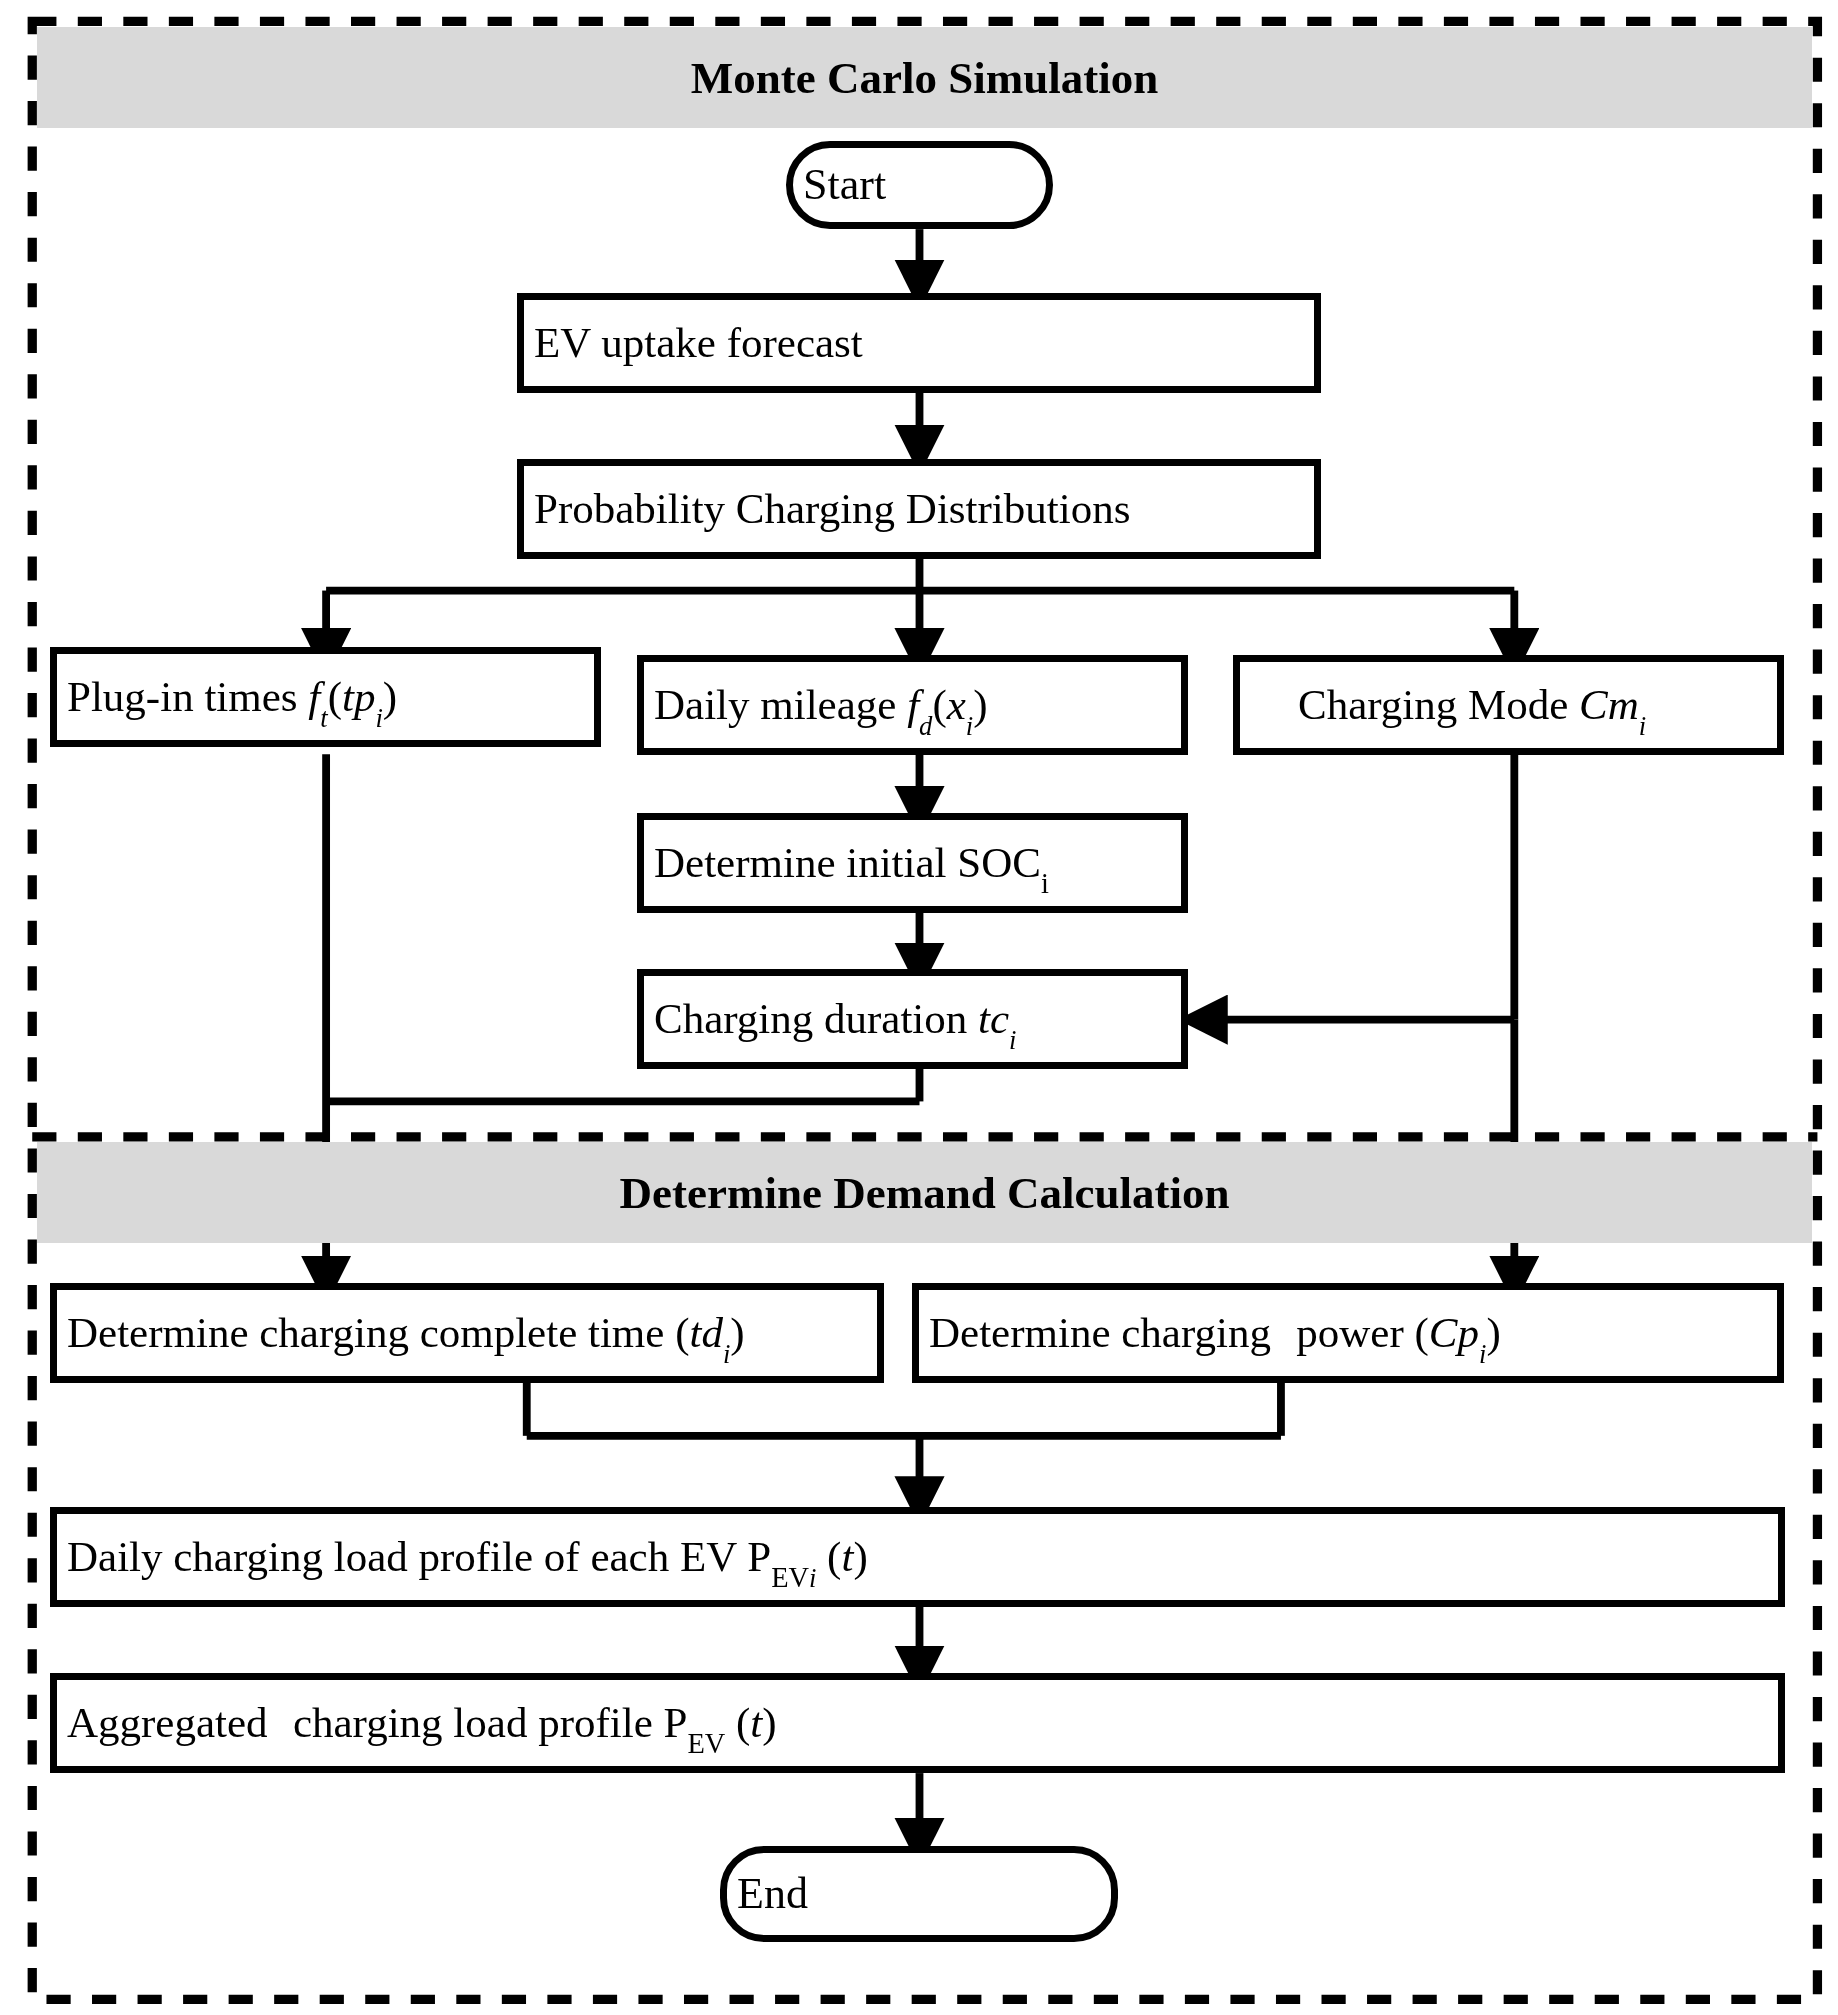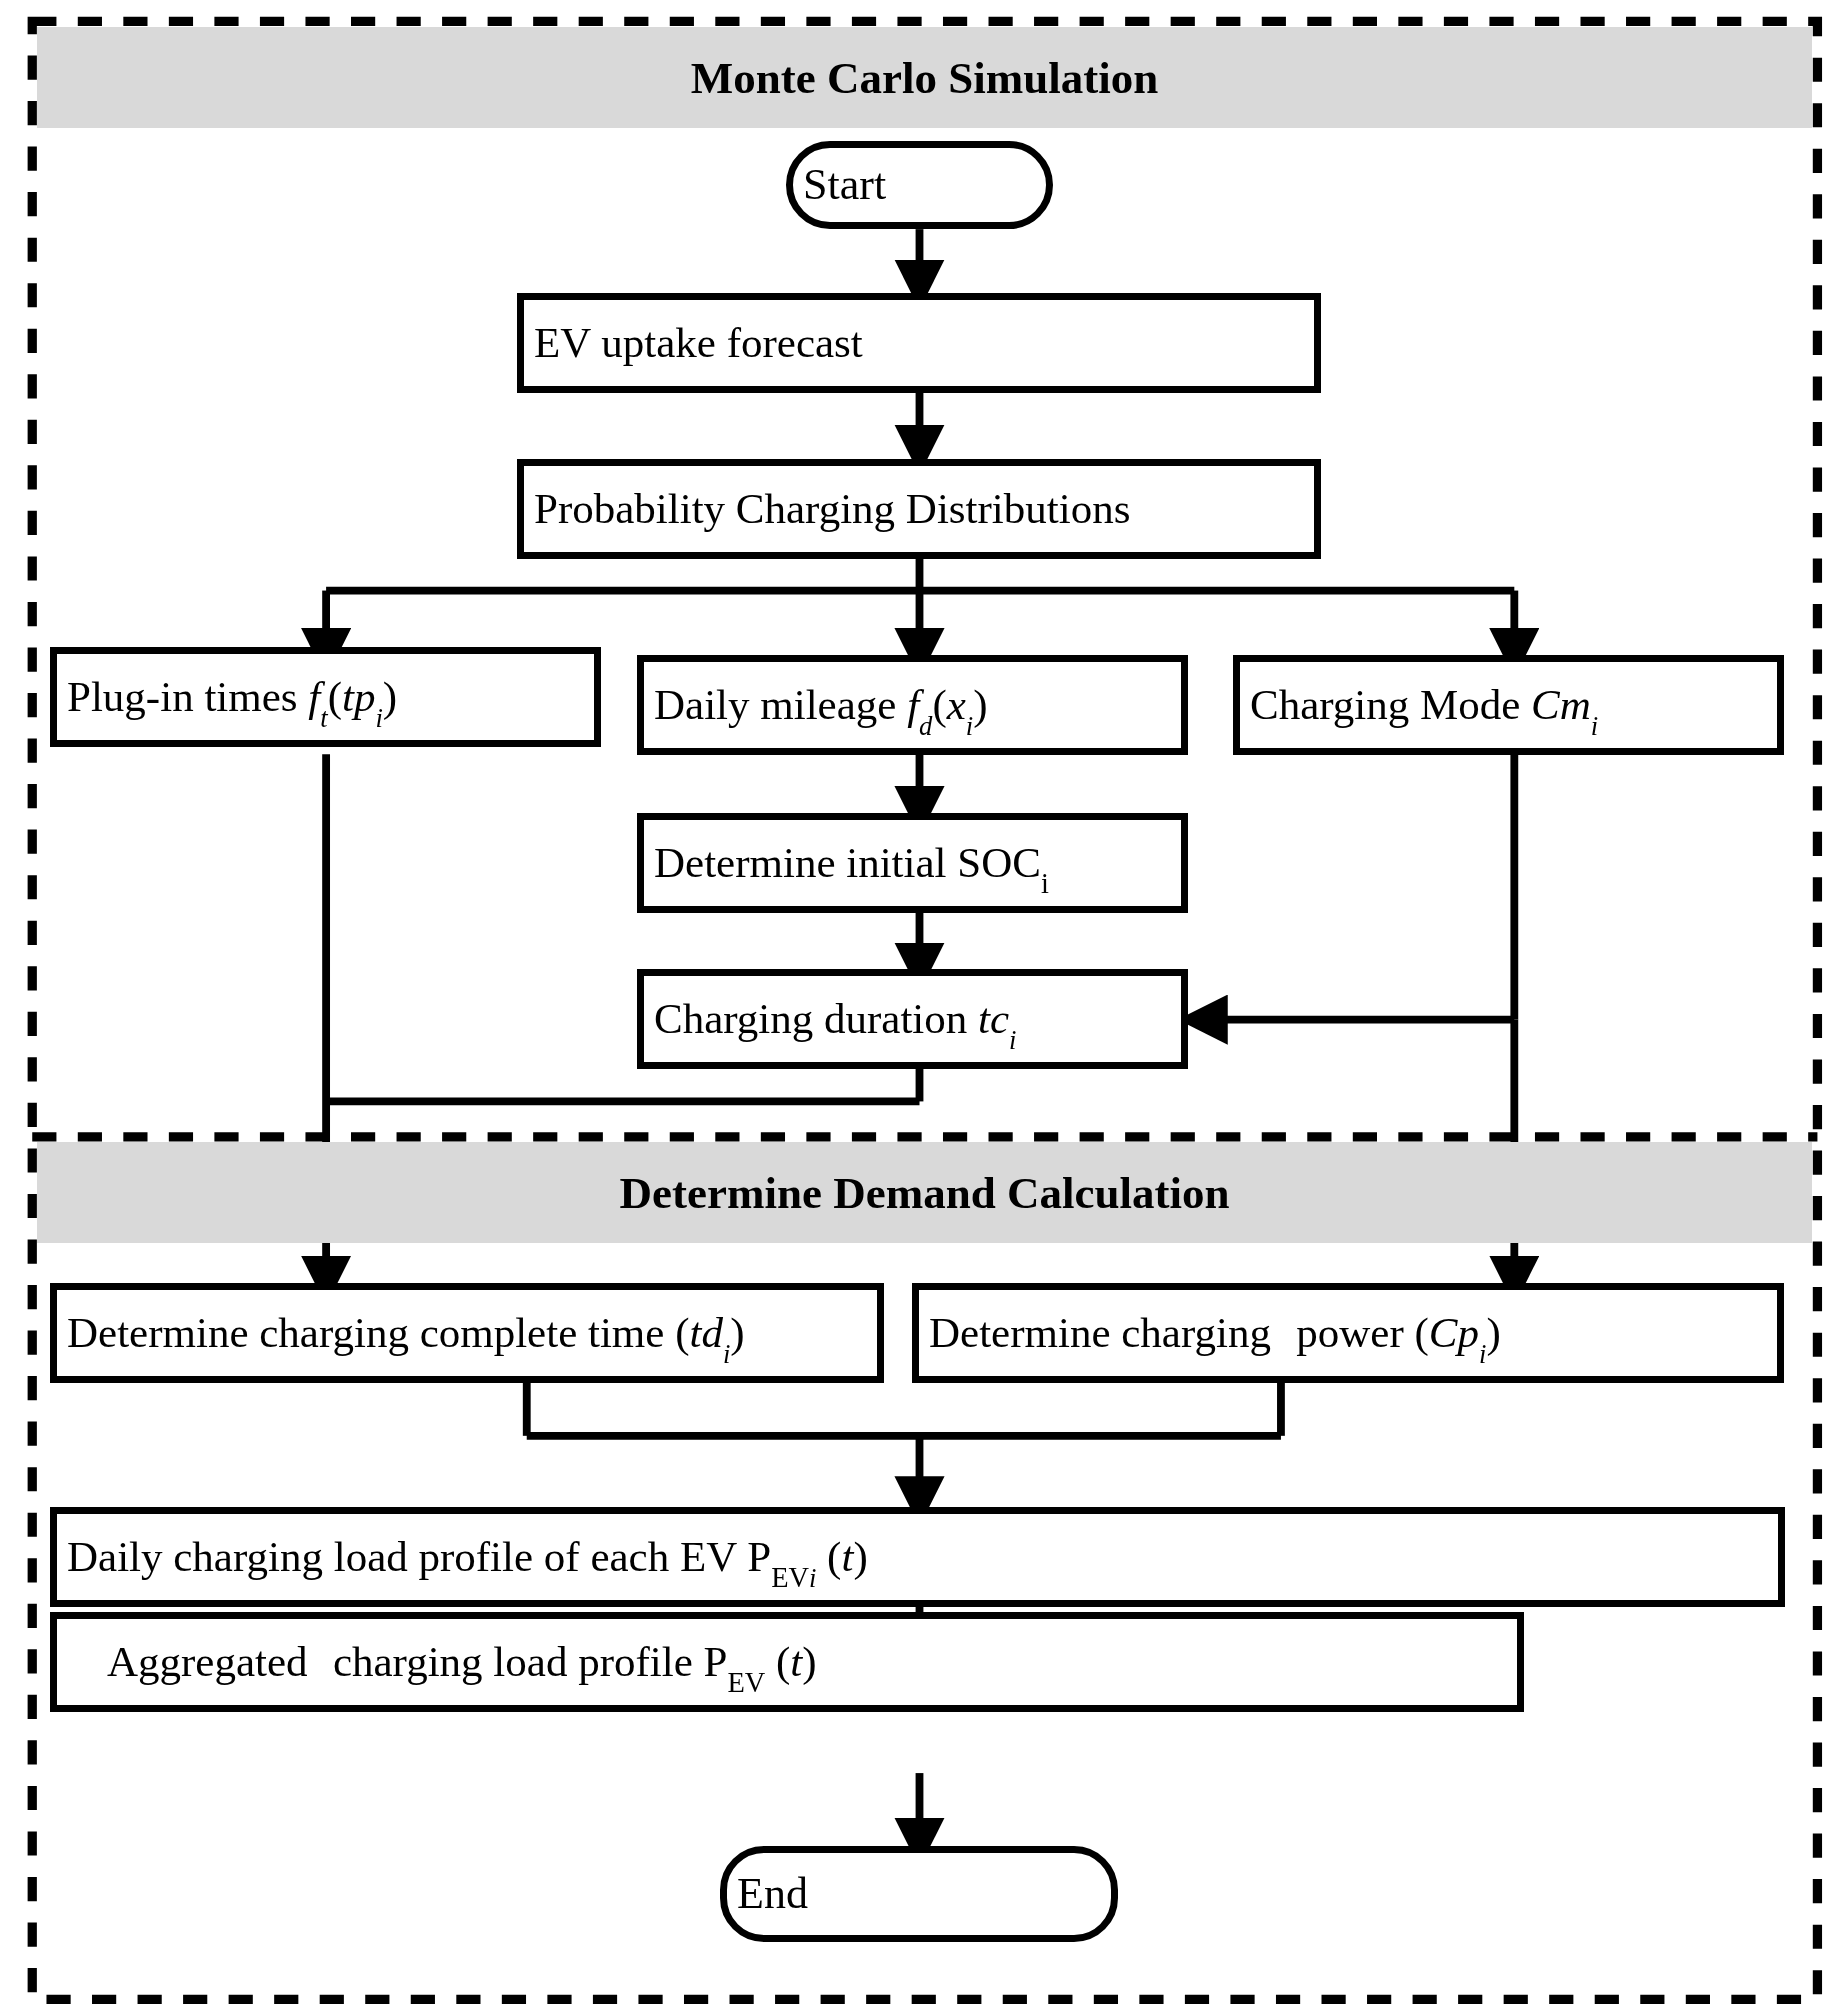--- a/index.html
+++ b/index.html
@@ -143,21 +143,21 @@
   </div>
 
   <div class="node" style="left:50px;top:647px;width:551px;height:100px;">
     <span class="txt">Plug-in times <span class="it">f</span><span class="it sub">t</span>(<span class="it">tp</span><span class="it sub">i</span>)</span>
   </div>
 
   <div class="node" style="left:637px;top:655px;width:551px;height:100px;">
     <span class="txt">Daily mileage <span class="it">f</span><span class="it sub">d</span>(<span class="it">x</span><span class="it sub">i</span>)</span>
   </div>
 
-  <div class="node" style="left:1233px;top:655px;width:551px;height:100px;">
+  <div class="node" style="left:1233px;top:655px;width:551px;height:100px;padding-left:48px;">
     <span class="txt">Charging Mode <span class="it">Cm</span><span class="it sub">i</span></span>
   </div>
 
   <div class="node" style="left:637px;top:813px;width:551px;height:100px;">
     <span class="txt">Determine initial SOC<span class="sub-up">i</span></span>
   </div>
 
   <div class="node" style="left:637px;top:969px;width:551px;height:100px;">
     <span class="txt">Charging duration <span class="it">tc</span><span class="it sub">i</span></span>
   </div>
@@ -167,21 +167,21 @@
   </div>
 
   <div class="node" style="left:912px;top:1283px;width:872px;height:100px;">
     <span class="txt">Determine charging<span class="nbsp"> </span> power (<span class="it">Cp</span><span class="it sub">i</span>)</span>
   </div>
 
   <div class="node" style="left:50px;top:1507px;width:1735px;height:100px;">
     <span class="txt">Daily charging load profile of each EV P<span class="sub-up">EV</span><span class="it sub">i</span> (<span class="it">t</span>)</span>
   </div>
 
-  <div class="node" style="left:50px;top:1612px;width:1474px;height:100px;padding-left:40px;">
+  <div class="node" style="left:50px;top:1673px;width:1735px;height:100px;">
     <span class="txt">Aggregated<span class="nbsp"> </span> charging load profile P<span class="sub-up">EV</span> (<span class="it">t</span>)</span>
   </div>
 
   <div class="node pill" style="left:720px;top:1846px;width:398px;height:96px;">
     <span class="txt">End</span>
   </div>
 
 </div>
 
 

